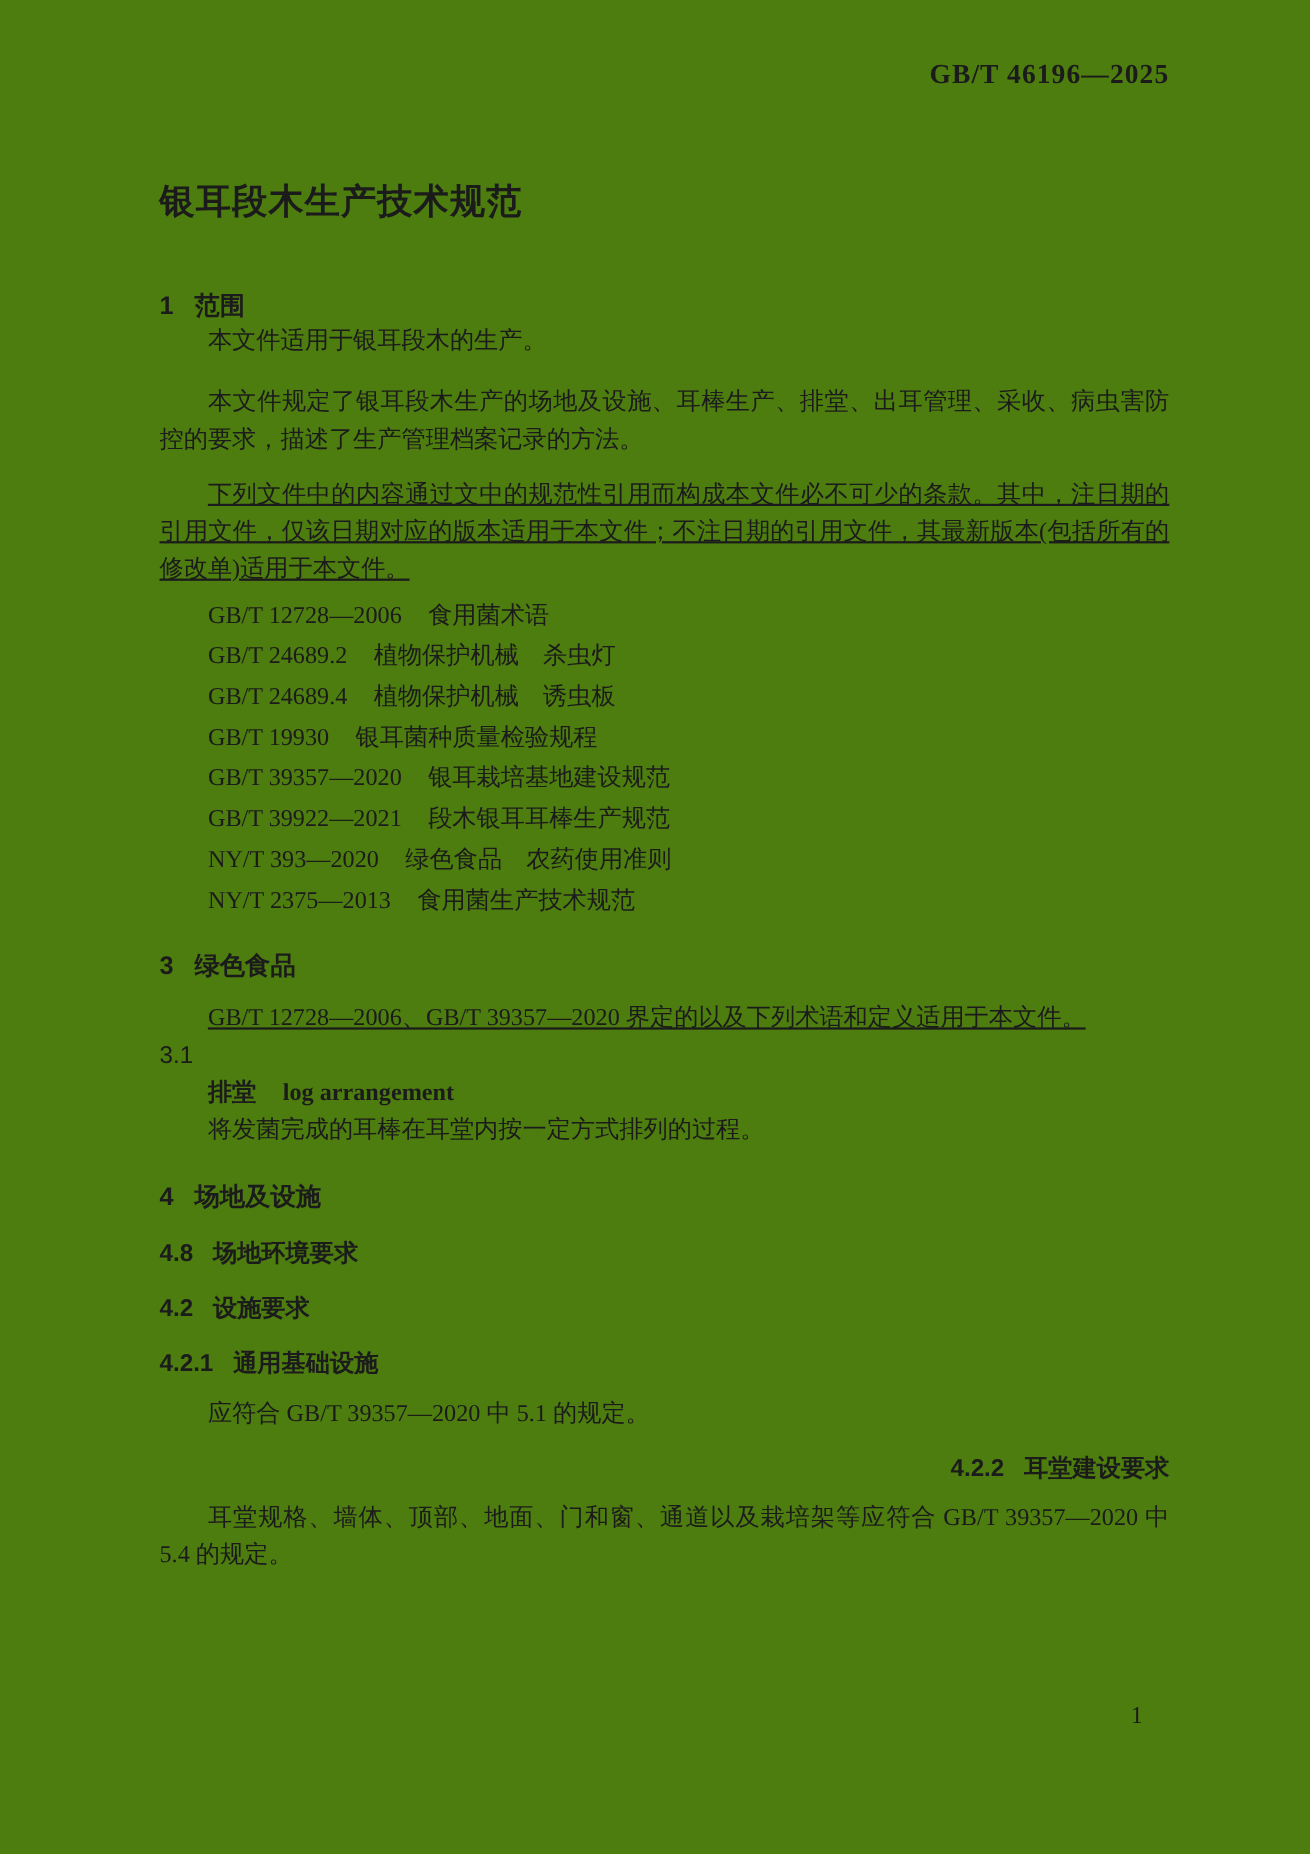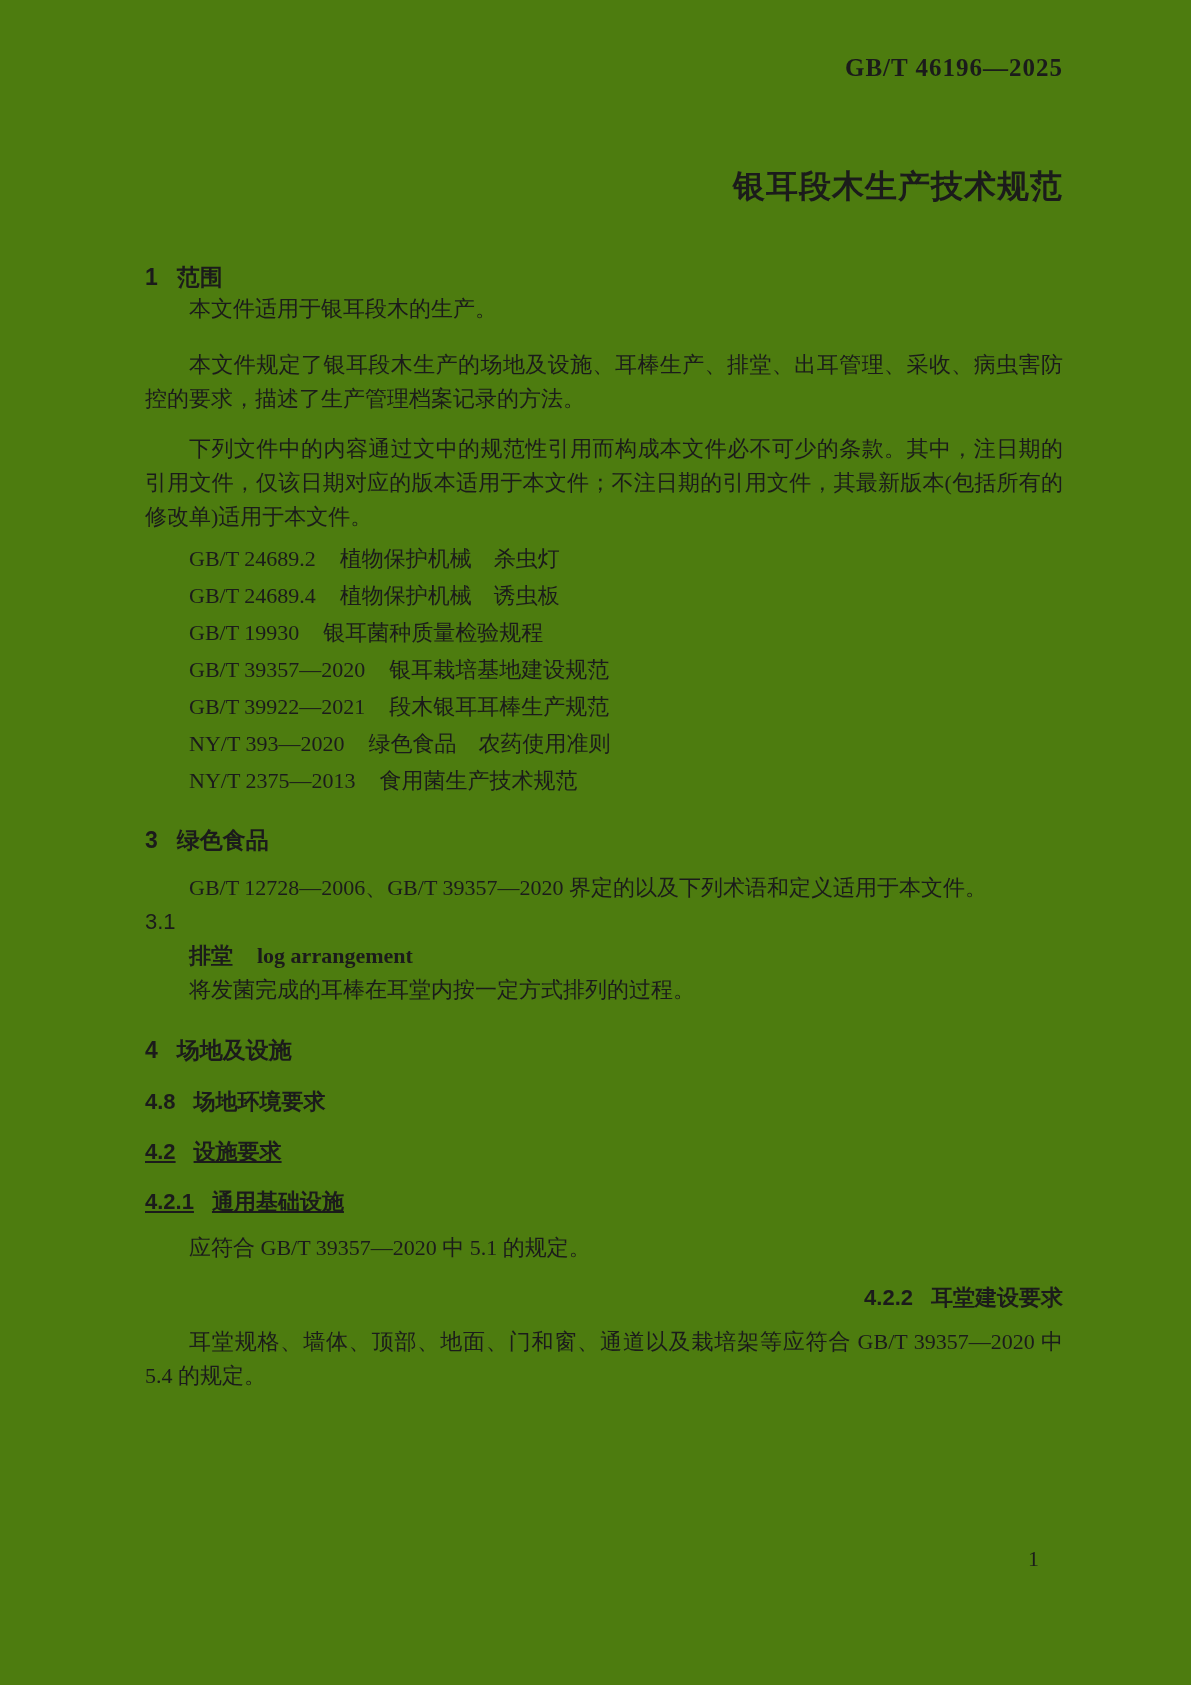--- a/index.html
+++ b/index.html
@@ -16,22 +16,22 @@
   .doc-code{
     text-align:right;
     font-size:25px;
     font-weight:bold;
     line-height:32px;
     letter-spacing:1px;
     font-family:"Liberation Serif","DejaVu Serif",serif;
   }
   .doc-title{
     margin:80px 0 0 0;
-    text-align:right;
-    font-family:Liberation Sans, sans-serif;
+    text-align:left;
+    font-family:Liberation Mono, monospace;
     font-weight:bold;
     font-size:32px;
     line-height:44px;
     letter-spacing:1px;
   }
   h2,h3,h4,p{margin:0;padding:0;}
   .h-sec{
     font-family:"Liberation Sans","DejaVu Sans",sans-serif;
     font-weight:bold;
     font-size:23px;
@@ -73,41 +73,42 @@
   .page-number{
     position:absolute;
     left:1028px;
     top:1546px;
     font-size:22px;
     line-height:26px;
   }
   
   .mt54{margin-top:54px;} .mt36{margin-top:36px;}
   .mt28{margin-top:28px;} .mt26{margin-top:26px;} .mt22{margin-top:22px;}
-  .mt20{margin-top:20px;text-decoration:underline;} .mt18{margin-top:18px;text-align:right;} .mt16{margin-top:16px;}
+  .mt20{margin-top:20px;} .mt18{margin-top:18px;text-align:right;} .mt16{margin-top:16px;text-decoration:underline;}
   .mt14{margin-top:14px;} .mt12{margin-top:12px;} .mt6{margin-top:6px;}
 </style>
 </head>
 <body>
 
 <div class="page">
 
   <div class="doc-code">GB/T 46196—2025</div>
 
   <h2 class="doc-title">银耳段木生产技术规范</h2>
 
   <h3 class="h-sec mt54">
     <span class="h-num">1</span><span>范围</span>
   </h3>
   <p class="body indent">本文件适用于银耳段木的生产。</p>
   <p class="body indent mt22">本文件规定了银耳段木生产的场地及设施、耳棒生产、排堂、出耳管理、采收、病虫害防控的要求，描述了生产管理档案记录的方法。</p>
 
   <p class="body indent mt16">下列文件中的内容通过文中的规范性引用而构成本文件必不可少的条款。其中，注日期的引用文件，仅该日期对应的版本适用于本文件；不注日期的引用文件，其最新版本(包括所有的修改单)适用于本文件。</p>
 
   <div class="mt6">
+    <p class="ref-line"><span>GB/T 12728—2006</span><span class="ref-title">食用菌术语</span></p>
     <p class="ref-line"><span>GB/T 24689.2</span><span class="ref-title">植物保护机械　杀虫灯</span></p>
     <p class="ref-line"><span>GB/T 24689.4</span><span class="ref-title">植物保护机械　诱虫板</span></p>
     <p class="ref-line"><span>GB/T 19930</span><span class="ref-title">银耳菌种质量检验规程</span></p>
     <p class="ref-line"><span>GB/T 39357—2020</span><span class="ref-title">银耳栽培基地建设规范</span></p>
     <p class="ref-line"><span>GB/T 39922—2021</span><span class="ref-title">段木银耳耳棒生产规范</span></p>
     <p class="ref-line"><span>NY/T 393—2020</span><span class="ref-title">绿色食品　农药使用准则</span></p>
     <p class="ref-line"><span>NY/T 2375—2013</span><span class="ref-title">食用菌生产技术规范</span></p>
   </div>
 
   <h3 class="h-sec mt26">

